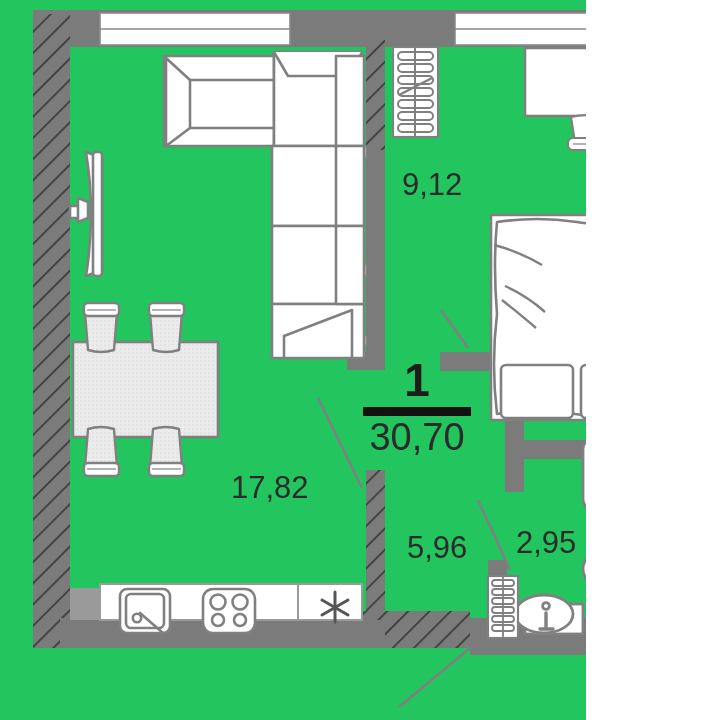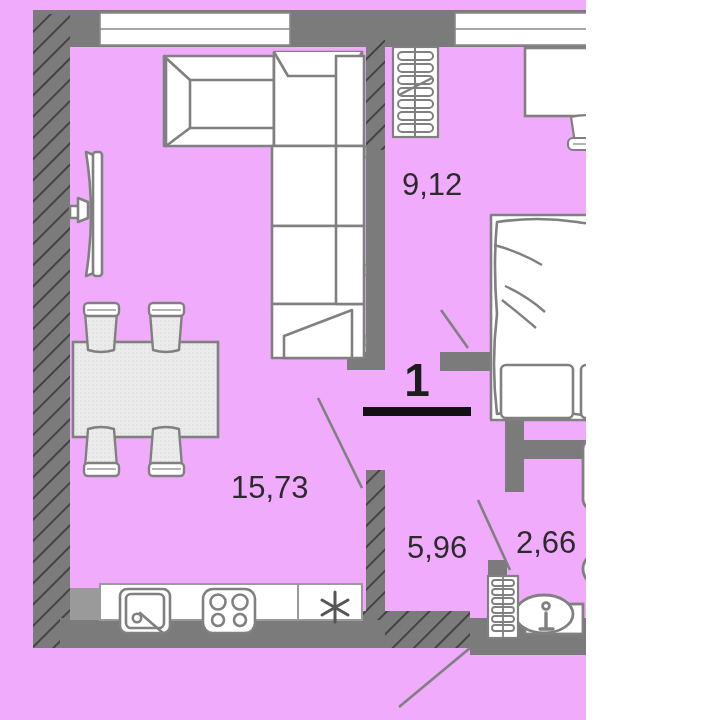--- a/index.html
+++ b/index.html
@@ -1,17 +1,17 @@
 <!DOCTYPE html>
 <html><head>
 <meta charset="utf-8">
 <style>
   html,body{margin:0;padding:0;background:#ffffff;}
   body{font-family:"Liberation Sans",sans-serif;}
-  #plan-root{position:relative;width:586px;height:720px;background:#f0abfc;overflow:hidden;}
+  #plan-root{position:relative;width:586px;height:720px;background:#22c55e;overflow:hidden;}
   #plan-svg{position:absolute;left:0;top:0;width:720px;height:720px;}
   .lbl{position:absolute;color:#2b2b2b;font-family:"Liberation Sans",sans-serif;white-space:nowrap;}
   .area-lbl{font-size:31px;letter-spacing:0px;}
   .total-wrap{position:absolute;text-align:center;}
   .total-rooms{font-size:46px;font-weight:bold;color:#1c1c1c;line-height:1;}
   .total-bar{height:9px;background:#111111;margin:4px 0 2px 0;}
   .total-area{font-size:38px;color:#2b2b2b;line-height:1.05;}
 </style>
 </head>
 <body>
@@ -237,24 +237,25 @@
     <g stroke="#808080" stroke-width="2.6" fill="none">
       <line x1="318" y1="398" x2="362" y2="488"></line>
       <line x1="441" y1="310" x2="468" y2="348"></line>
       <line x1="478" y1="500" x2="510" y2="570"></line>
       <line x1="399" y1="707" x2="470" y2="648"></line>
     </g>
   </svg>
 
   <div class="lbl area-lbl" style="left:402px;top:167px;">9,12</div>
 
-  <div class="lbl area-lbl" style="left:231px;top:470px;">15,73</div>
+  <div class="lbl area-lbl" style="left:231px;top:470px;">17,82</div>
 
   <div class="lbl area-lbl" style="left:407px;top:530px;">5,96</div>
 
-  <div class="lbl area-lbl" style="left:516px;top:525px;">2,66</div>
+  <div class="lbl area-lbl" style="left:516px;top:525px;">2,95</div>
 
   <div class="total-wrap" style="left:363px;top:357px;width:108px;">
     <div class="total-rooms">1</div>
     <div class="total-bar"></div>
+    <div class="total-area">30,70</div>
   </div>
 
 </div>
 
 </body></html>

